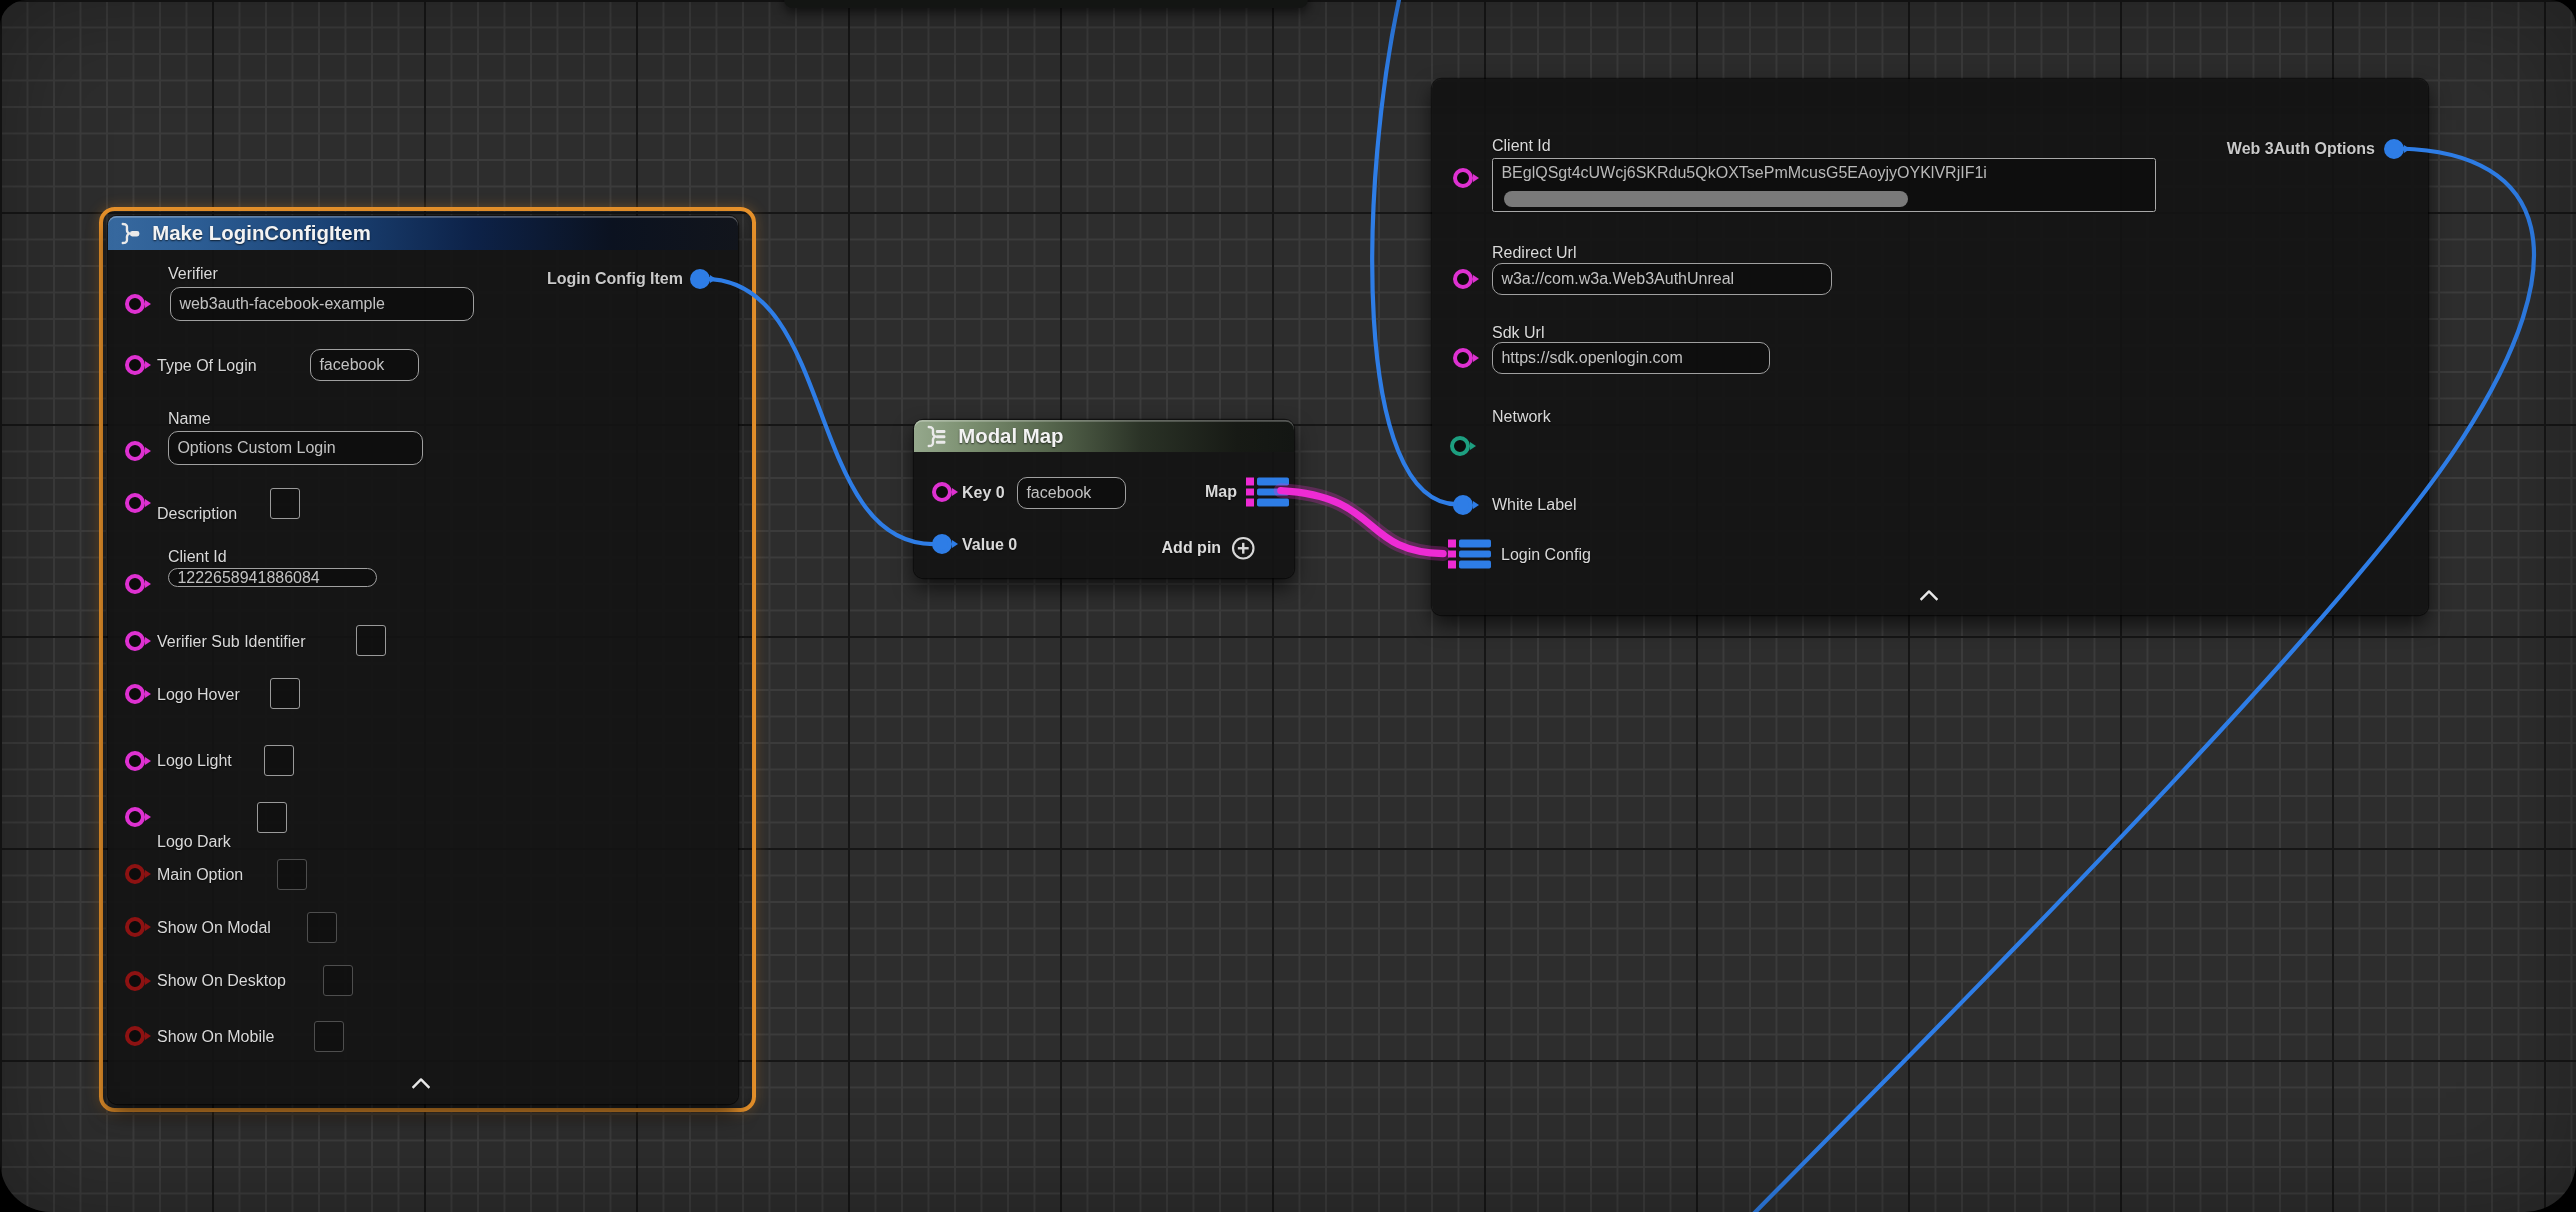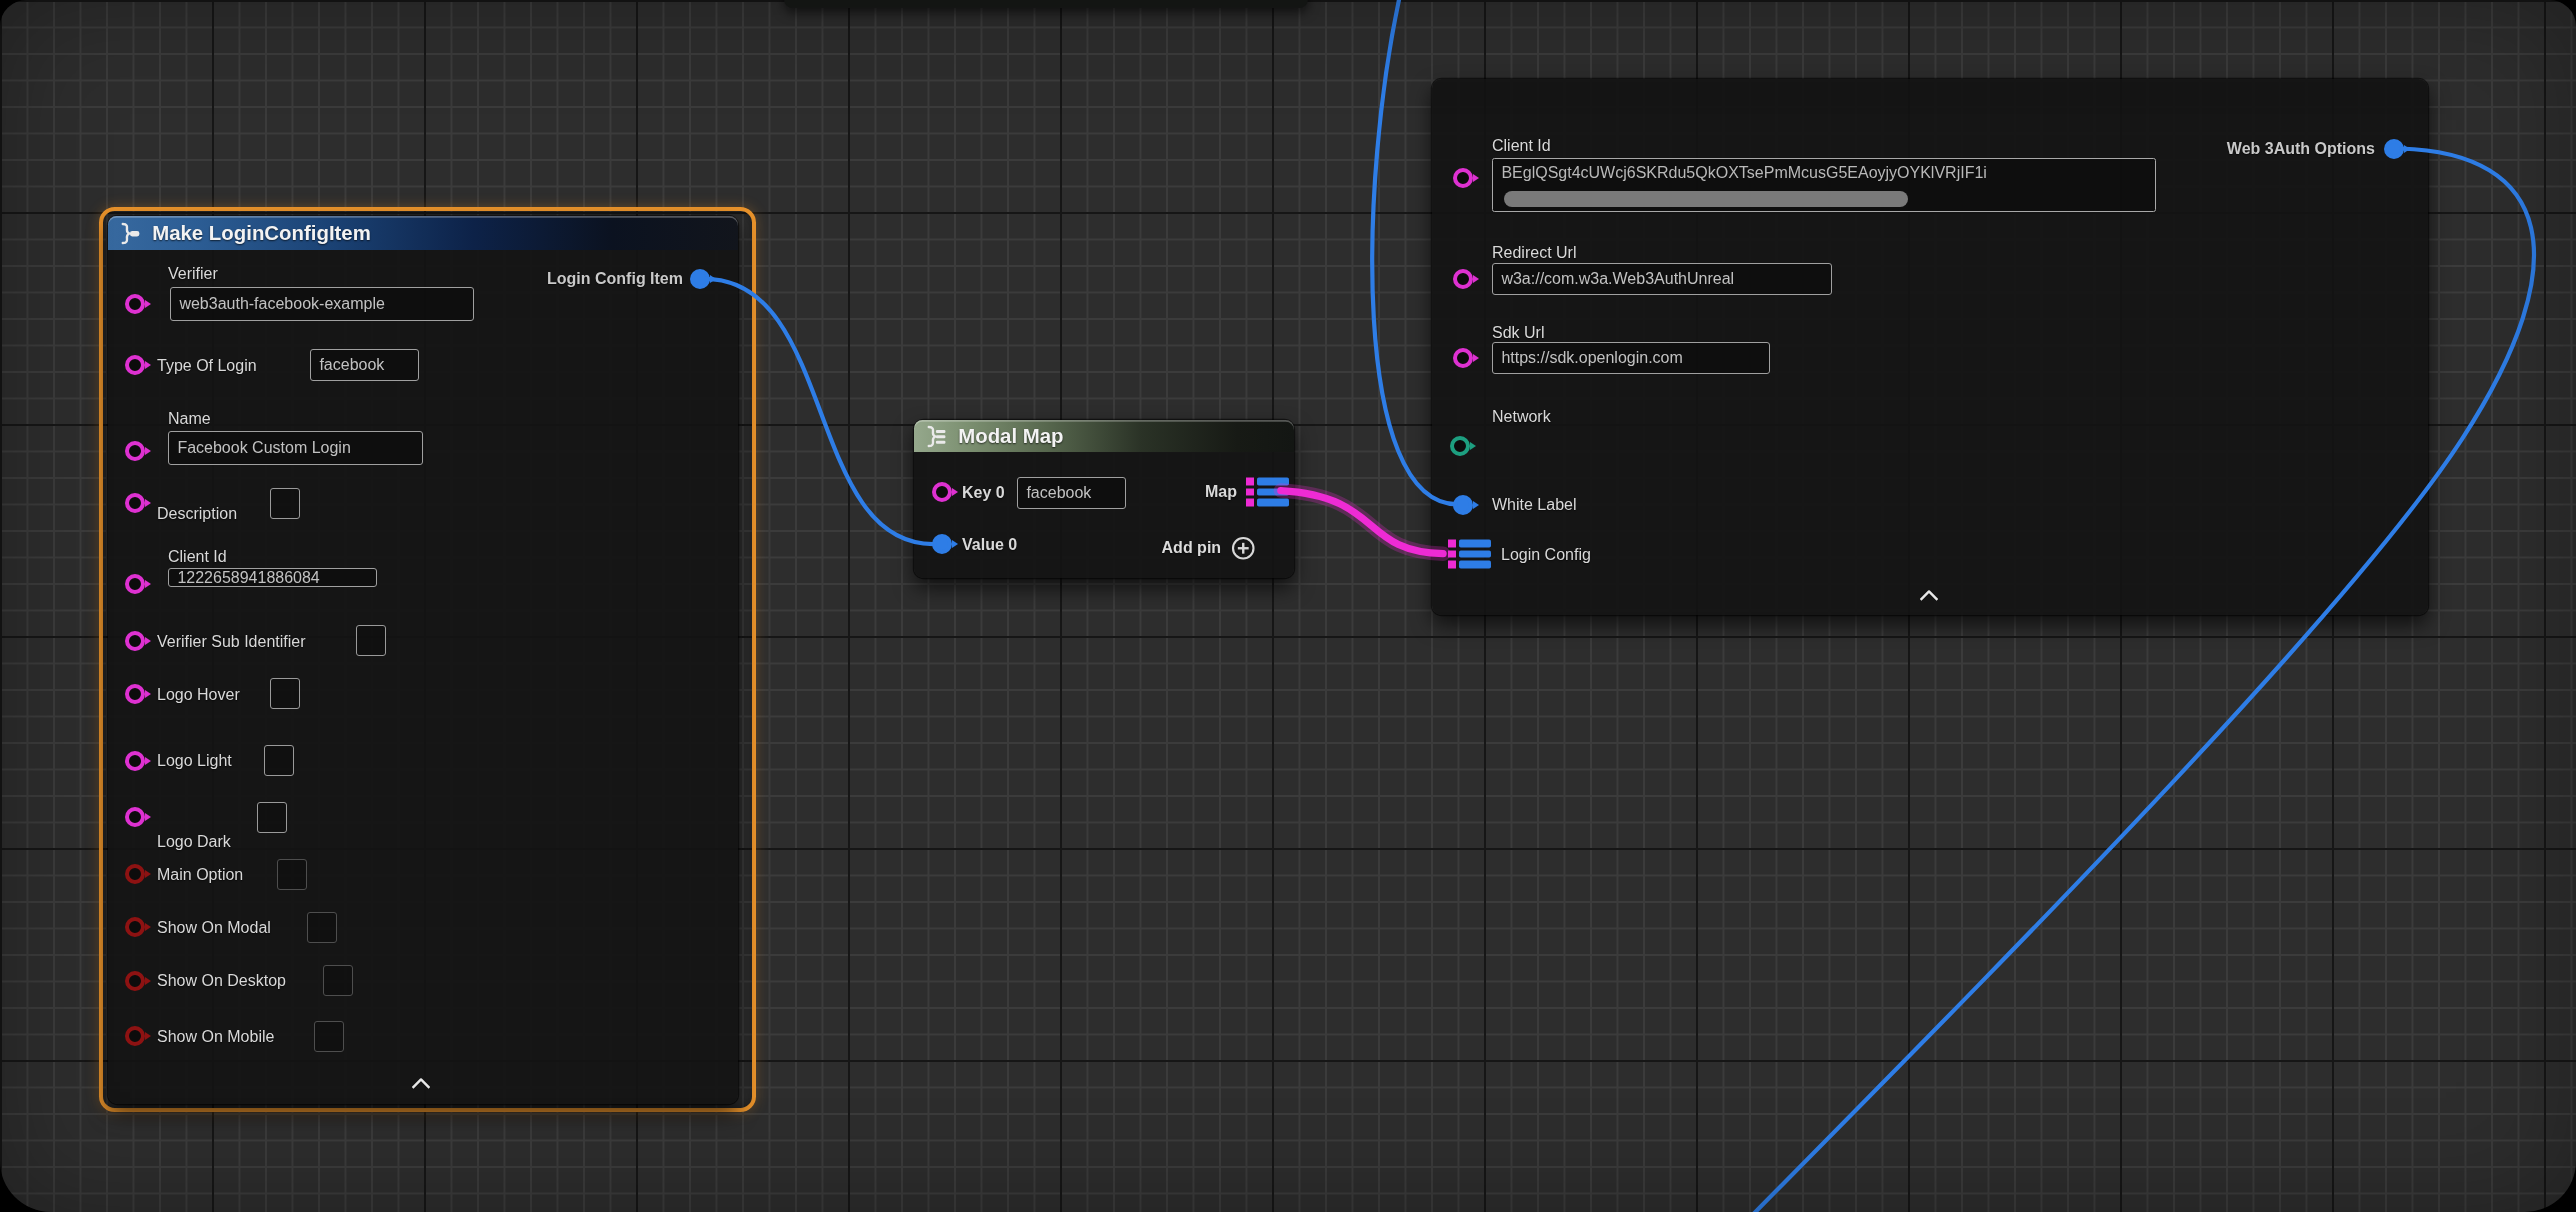--- a/index.html
+++ b/index.html
@@ -28,21 +28,21 @@
   .hdr svg{flex:0 0 auto;}
   .hdr .ttl{white-space:nowrap;}
 
   .sel-frame{position:absolute;border:4.8px solid #e8922b;border-radius:15.6px;
     box-shadow:0 0 13.2px rgba(232,146,43,.30),inset 0 0 8.4px rgba(0,0,0,.4);}
 
   .lbl{position:absolute;color:#d9d9d9;font-size:16px;white-space:nowrap;
     text-shadow:0 0.6px 1.2px rgba(0,0,0,.6);}
   .lbl.dim{color:#c9c9c9;font-weight:bold;}
 
-  .fld{position:absolute;border:1.8px solid #a0a0a0;border-radius:3px;background:rgba(10,10,10,.55);
+  .fld{position:absolute;border:1.8px solid #a0a0a0;border-radius:10px;background:rgba(10,10,10,.55);
     color:#c2c2c2;font-size:16px;display:flex;align-items:center;padding:0 8.4px;
     white-space:nowrap;overflow:hidden;box-sizing:border-box;}
   .bigfld{position:absolute;border:1.8px solid #a8a8a8;border-radius:2.4px;background:rgba(10,10,10,.55);
     box-sizing:border-box;overflow:hidden;}
   .bigfld .txt{position:absolute;left:8.4px;top:4.8px;right:3.6px;color:#b9b9b9;font-size:16px;
     white-space:nowrap;overflow:hidden;}
   .bigfld .thumb{position:absolute;background:#7a7a7a;border-radius:8.4px;}
   .box{position:absolute;width:30px;height:31px;border:1.8px solid #9a9a9a;border-radius:3px;
     background:rgba(10,10,10,.35);box-sizing:border-box;}
   .box.bool{border-color:#4e4e4e;}
@@ -104,21 +104,21 @@
     <div class="lbl" style="left:60px;top:49px;">Verifier</div>
     <div class="pin pin-str" style="left:27px;top:88px;"></div>
     <div class="fld" style="left:62px;top:71px;width:304px;height:34px;">web3auth-facebook-example</div>
 
     <div class="pin pin-str" style="left:27px;top:149px;"></div>
     <div class="lbl" style="left:49px;top:141px;">Type Of Login</div>
     <div class="fld" style="left:202px;top:133px;width:109px;height:32px;">facebook</div>
 
     <div class="lbl" style="left:60px;top:194px;">Name</div>
     <div class="pin pin-str" style="left:27px;top:235px;"></div>
-    <div class="fld" style="left:60px;top:215px;width:255px;height:34px;">Facebook Custom Login</div>
+    <div class="fld" style="left:60px;top:215px;width:255px;height:34px;">Options Custom Login</div>
 
     <div class="pin pin-str" style="left:27px;top:287px;"></div>
     <div class="lbl" style="left:49px;top:289px;">Description</div>
     <div class="box" style="left:162px;top:272px;"></div>
 
     <div class="lbl" style="left:60px;top:332px;">Client Id</div>
     <div class="pin pin-str" style="left:27px;top:368px;"></div>
     <div class="fld" style="left:60px;top:352px;width:209px;height:19px;">1222658941886084</div>
 
     <div class="pin pin-str" style="left:27px;top:425px;"></div>

